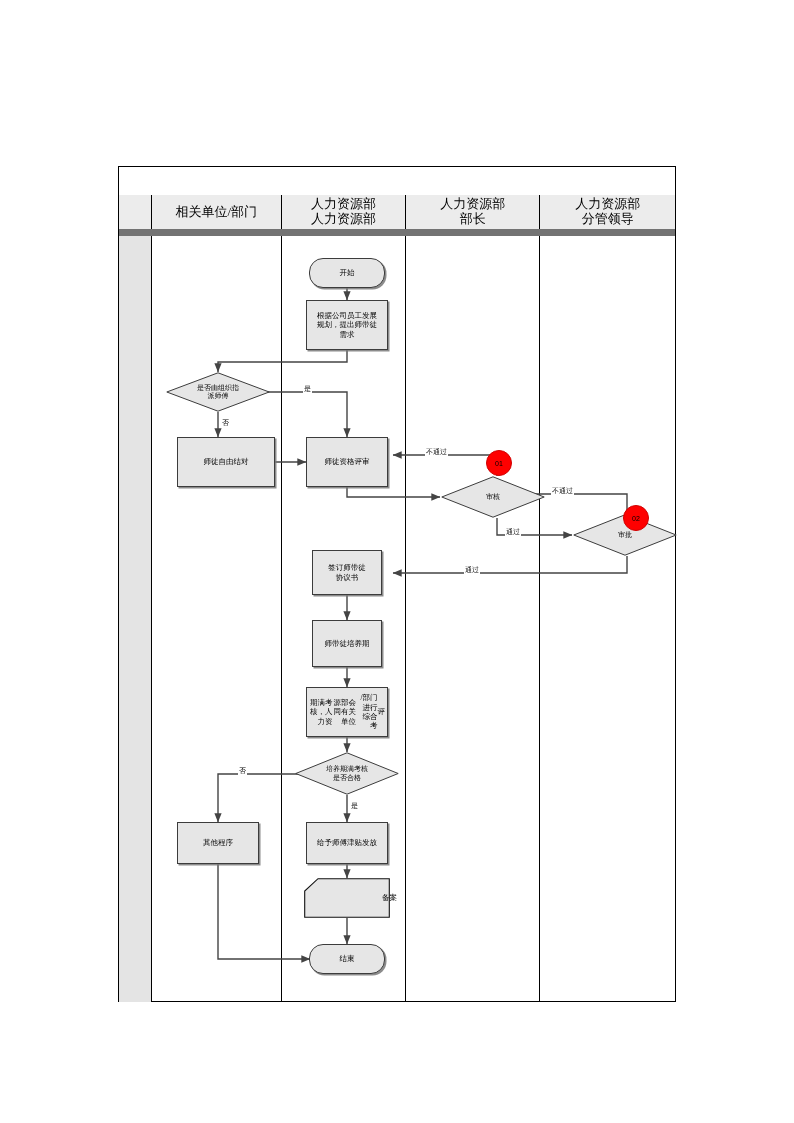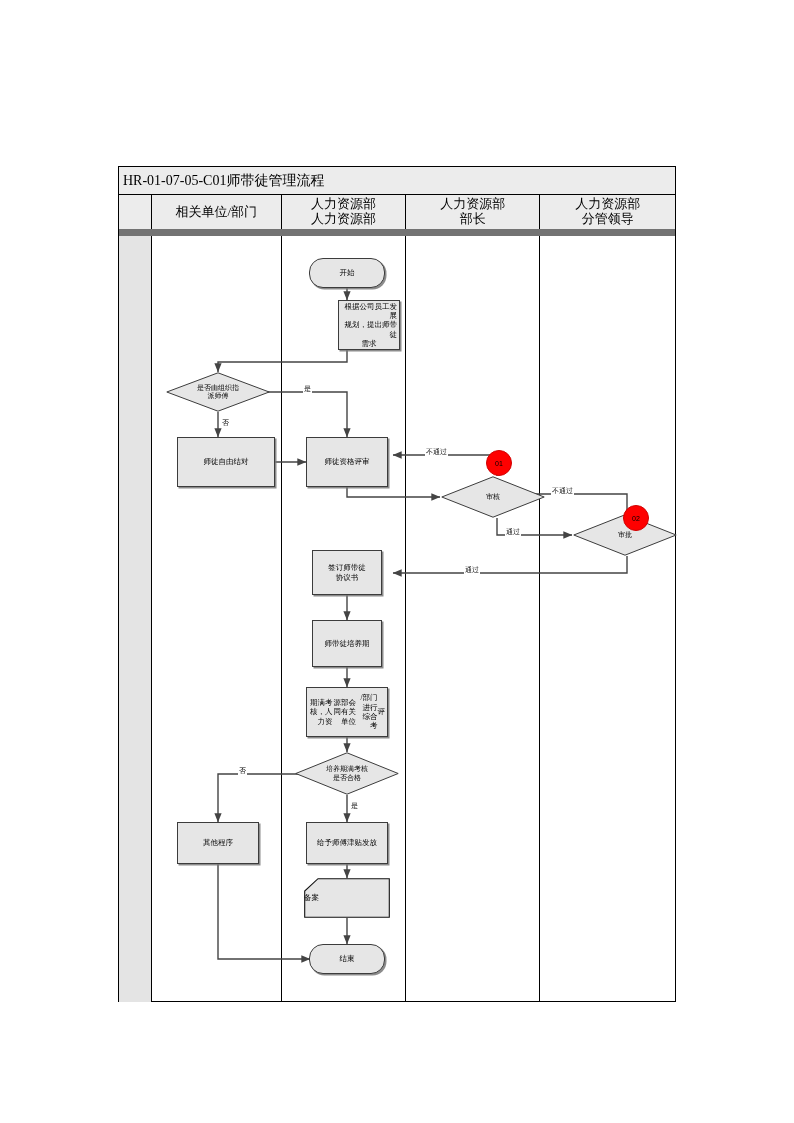--- a/index.html
+++ b/index.html
@@ -52,22 +52,22 @@
     background:#e6e6e6;border:1px solid #3c3c3c;
     font-size:7.5px;line-height:1.25;color:#000;padding:1px 2px;
     font-family:"Liberation Serif","DejaVu Serif",serif;
   }
   .shape.proc{box-shadow:1.5px 1.5px 0 0 rgba(120,120,120,0.85);}
   .shape.term{border-radius:14px;box-shadow:1.5px 1.5px 0 0 rgba(120,120,120,0.85);}
   .card-wrap{position:absolute;}
   .card-wrap svg{position:absolute;left:0;top:0;}
   .card-label{
     position:absolute;left:0;top:0;width:100%;height:100%;
-    display:flex;align-items:center;justify-content:flex-start;
-    font-size:7.5px;color:#000;font-family:"Liberation Serif","DejaVu Serif",serif;
+    display:flex;align-items:center;justify-content:flex-end;
+    font-size:7.5px;color:#000;font-family:"Liberation Serif","DejaVu Serif",serif;padding-left:7px;
   }
   .diamond-wrap{position:absolute;}
   .diamond-wrap svg{position:absolute;left:0;top:0;}
   .diamond-label{
     position:absolute;left:0;top:0;width:100%;height:100%;
     display:flex;align-items:center;justify-content:center;text-align:center;
     font-size:7px;line-height:1.2;color:#000;padding:0 6px;box-sizing:border-box;
     font-family:"Liberation Serif","DejaVu Serif",serif;
   }
   .badge{
@@ -78,23 +78,20 @@
   .edge-label{
     position:absolute;font-size:7px;background:#fff;padding:0 1px;color:#000;
     font-family:"Liberation Serif","DejaVu Serif",serif;white-space:nowrap;
   }
 </style>
 </head>
 <body>
 
 <div id="flow-table">
 
-  <div id="title-row">
-    <span id="title-text">HR-01-07-05-C01师带徒管理流程</span>
-  </div>
 
   <div id="header-row">
     <div class="hdr-spacer"></div>
     <div class="hdr-cell hdr-c1">
       <span>相关单位/部门</span>
     </div>
     <div class="hdr-cell hdr-c2">
       <div>
         <div>人力资源部</div>
         <div>人力资源部</div>
@@ -169,21 +166,21 @@
     <path d="M218,864 L218,959 L310,959" marker-end="url(#arw)"></path>
   </g>
 </svg>
 
 <div id="nodes">
 
   <div class="shape term" style="left:309px;top:258px;width:76px;height:30px;">
     <span>开始</span>
   </div>
 
-  <div class="shape proc" style="left:306px;top:300px;width:62px;height:50px;flex-direction:column;margin-left:32px;">
+  <div class="shape proc" style="left:306px;top:300px;width:82px;height:50px;flex-direction:column;">
     <span>根据公司员工发展</span>
     <span>规划，提出师带徒</span>
     <span>需求</span>
   </div>
 
   <div class="diamond-wrap" style="left:166px;top:372px;width:104px;height:40px;">
     <svg width="104" height="40" viewBox="0 0 104 40">
       <polygon points="52,0.8 103.2,20 52,39.2 0.8,20" fill="#e6e6e6" stroke="#3c3c3c" stroke-width="1"></polygon>
     </svg>
     <div class="diamond-label" style="flex-direction:column;">

